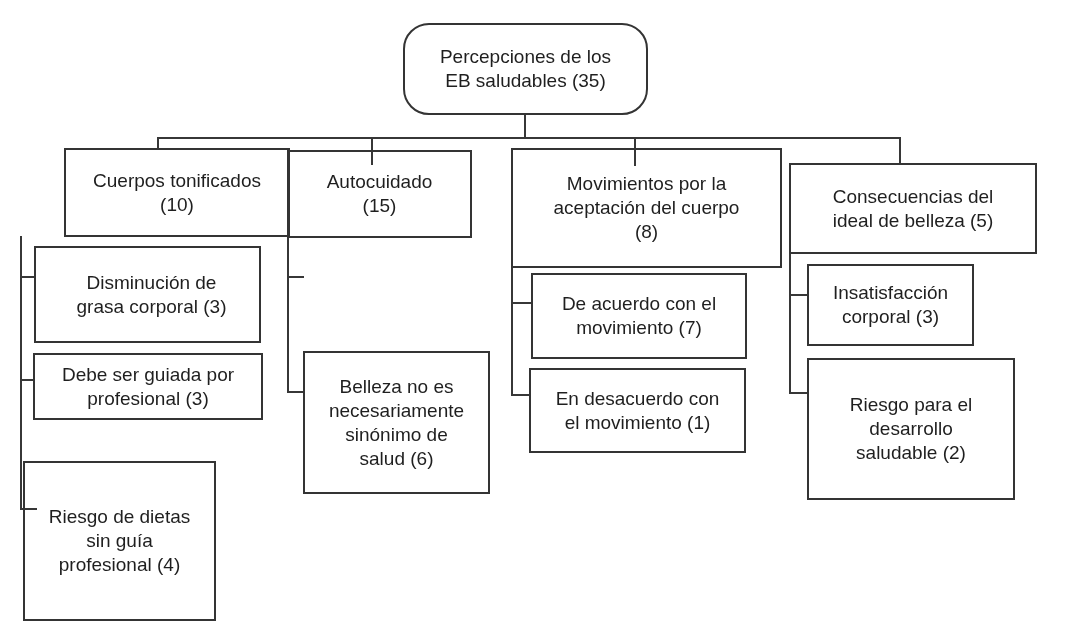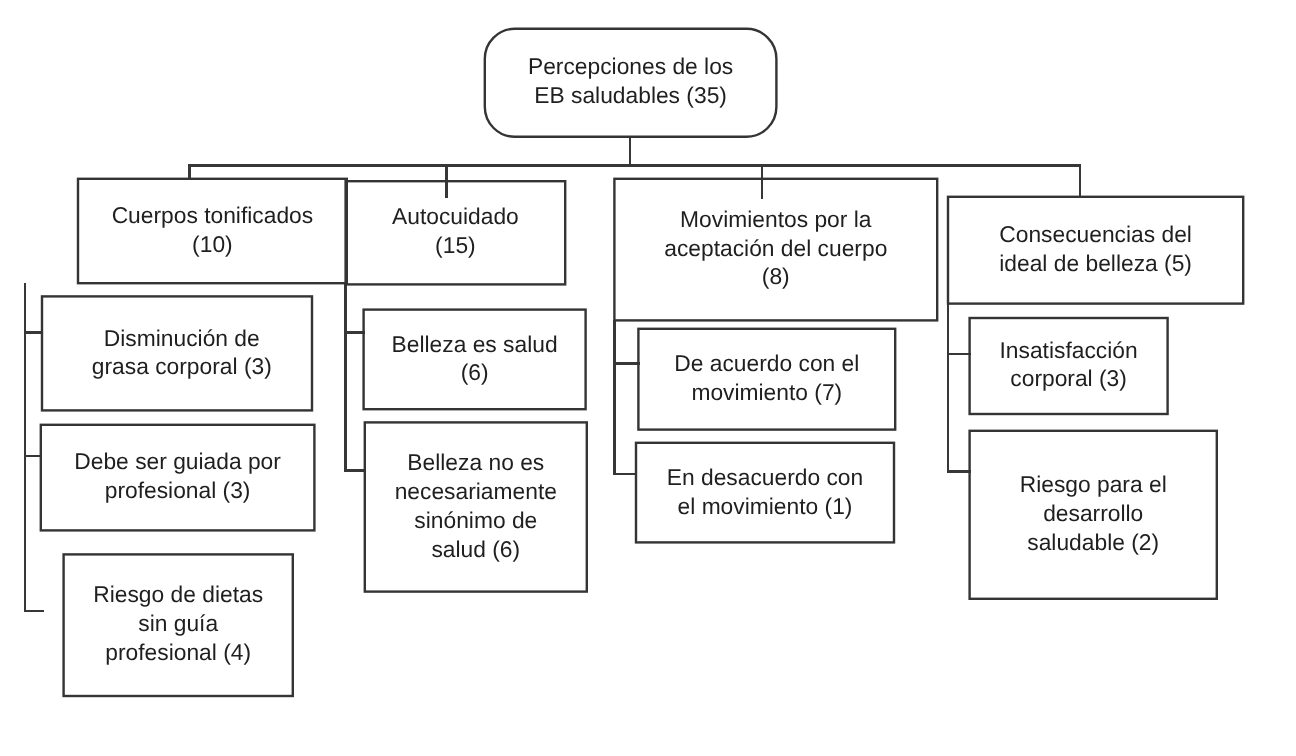--- a/index.html
+++ b/index.html
@@ -74,30 +74,28 @@
     <line x1="790" y1="393" x2="809" y2="393"></line>
   </svg>
 
   <div class="node" style="left:403px; top:23px; width:245px; height:92px;border-radius:26px;">Percepciones de los
 EB saludables (35)</div>
 
   <div class="node" style="left:20px; top:148px; width:226px; height:89px;margin-left:44px;">Cuerpos tonificados
 (10)</div>
   <div class="node" style="left:34px; top:246px; width:227px; height:97px;padding-left:12px;">Disminución de
 grasa corporal (3)</div>
-  <div class="node" style="left:33px; top:353px; width:230px; height:90px;">Debe ser guiada por
+  <div class="node" style="left:33px; top:353px; width:230px; height:67px;">Debe ser guiada por
 profesional (3)</div>
-  <div class="node" style="left:52px; top:461px; width:193px; height:120px;text-align:center;">Riesgo de dietas
+  <div class="node" style="left:23px; top:461px; width:193px; height:160px;text-align:center;">Riesgo de dietas
 sin guía
 profesional (4)</div>
 
   <div class="node" style="left:287px; top:150px; width:185px; height:88px;">Autocuidado
 (15)</div>
-  <div class="node" style="left:302px; top:257px; width:187px; height:85px;">Belleza es salud
-(6)</div>
   <div class="node" style="left:303px; top:351px; width:187px; height:143px;">Belleza no es
 necesariamente
 sinónimo de
 salud (6)</div>
 
   <div class="node" style="left:511px; top:148px; width:271px; height:120px;">Movimientos por la
 aceptación del cuerpo
 (8)</div>
   <div class="node" style="left:531px; top:273px; width:216px; height:86px;">De acuerdo con el
 movimiento (7)</div>

